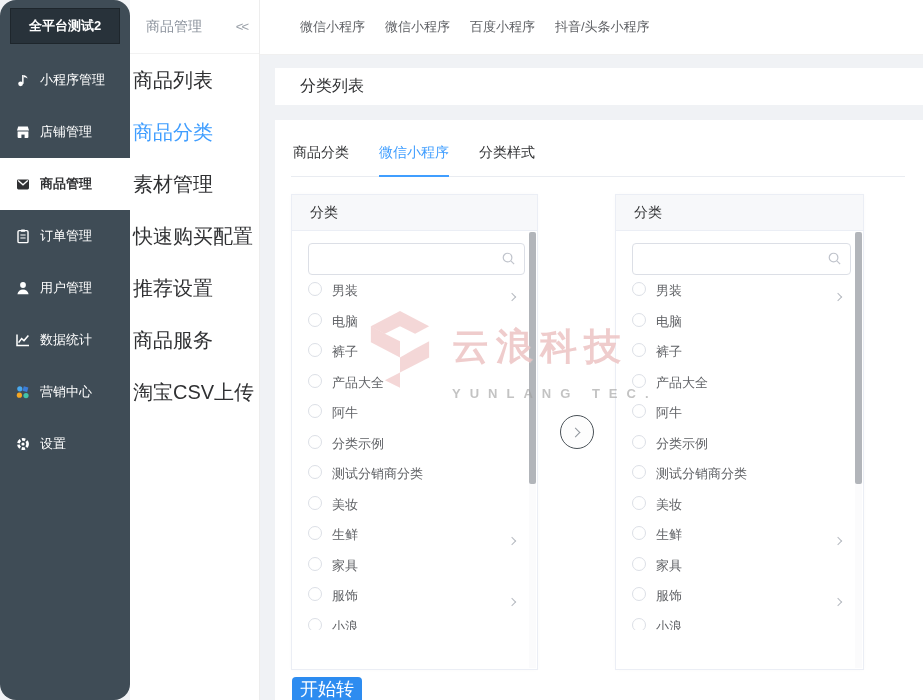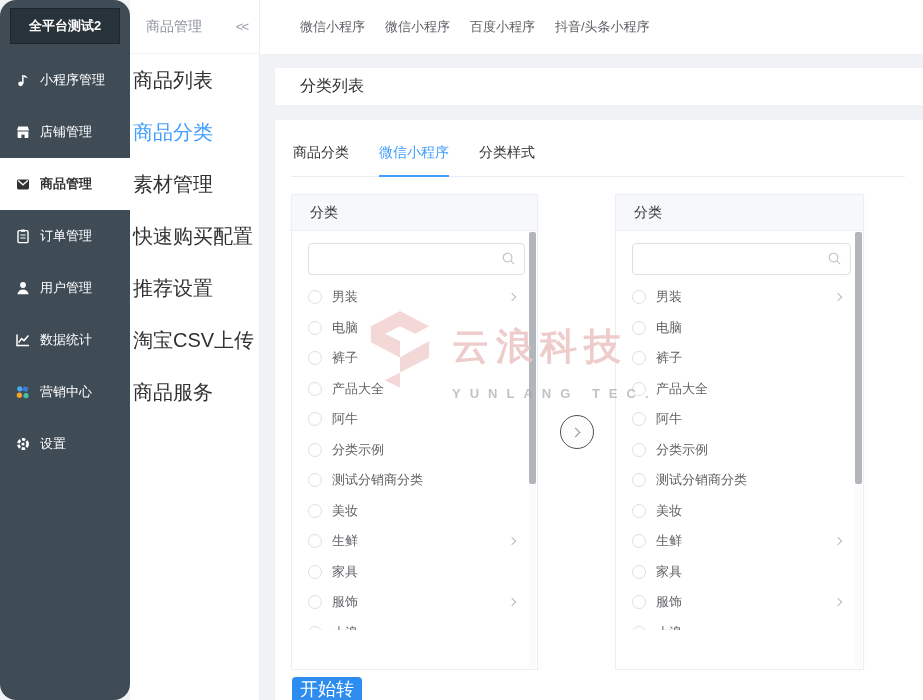--- a/index.html
+++ b/index.html
@@ -69,21 +69,21 @@
     padding:0 18px; font-size:14px; color:#303133;
   }
   .panel-body { position:relative; height:399px; overflow:hidden; }
   .search-wrap { position:relative; margin:12px 12px 4px 16px; }
   .search-input {
     width:100%; height:32px; border:1px solid #dcdfe6; border-radius:4px;
     padding:0 30px 0 10px; font-size:13px; color:#606266; outline:none; background:#fff;
   }
   .search-ico { position:absolute; right:9px; top:8px; width:15px; height:15px; }
   .panel-list { padding:3px 0 0 16px; }
-  .cat-row { height:30.5px; display:flex; align-items:center; position:relative; cursor:pointer; }
+  .cat-row { height:30.5px; display:flex; position:relative; cursor:pointer; }
   .radio {
     width:14px; height:14px; border:1px solid #dcdfe6; border-radius:50%; background:#fff; flex:0 0 14px; cursor:pointer;
   }
   .cat-label { margin-left:10px; font-size:13px; color:#606266; white-space:nowrap; }
   .chevron {
     display:none; position:absolute; right:22px; top:12px; width:6px; height:6px;
     border-right:1px solid #b6bac1; border-top:1px solid #b6bac1; transform:rotate(45deg);
   }
   .cat-row.has-children .chevron { display:block; }
   .scroll-track { position:absolute; right:1px; top:37px; bottom:1px; width:7px; background:#fbfbfc; }
@@ -211,22 +211,22 @@
 <div class="sidebar-secondary">
   <div class="submenu-head">
     <span class="submenu-title">商品管理</span>
     <span class="collapse-btn">&lt;&lt;</span>
   </div>
   <div class="submenu-item">商品列表</div>
   <div class="submenu-item active">商品分类</div>
   <div class="submenu-item">素材管理</div>
   <div class="submenu-item">快速购买配置</div>
   <div class="submenu-item">推荐设置</div>
+  <div class="submenu-item">商品服务</div>
   <div class="submenu-item">淘宝CSV上传</div>
-  <div class="submenu-item">商品服务</div>
 </div>
 
 <div class="main">
 
   <div class="topbar">
     <span class="topbar-tab">微信小程序</span>
     <span class="topbar-tab">微信小程序</span>
     <span class="topbar-tab">百度小程序</span>
     <span class="topbar-tab">抖音/头条小程序</span>
   </div>

